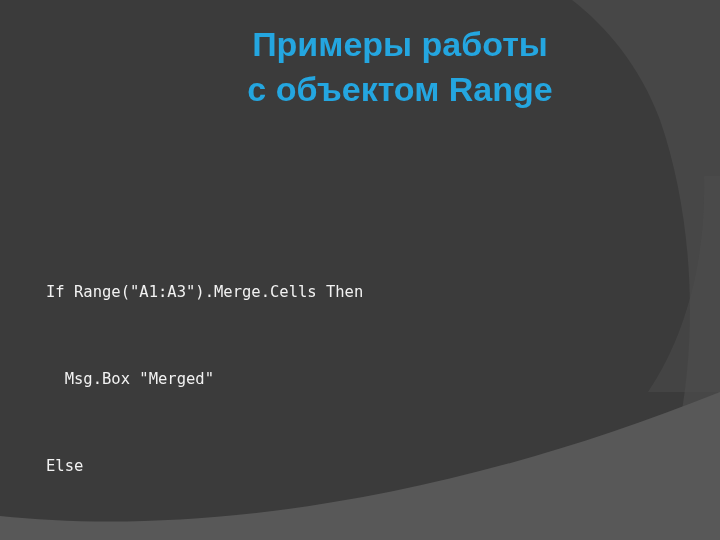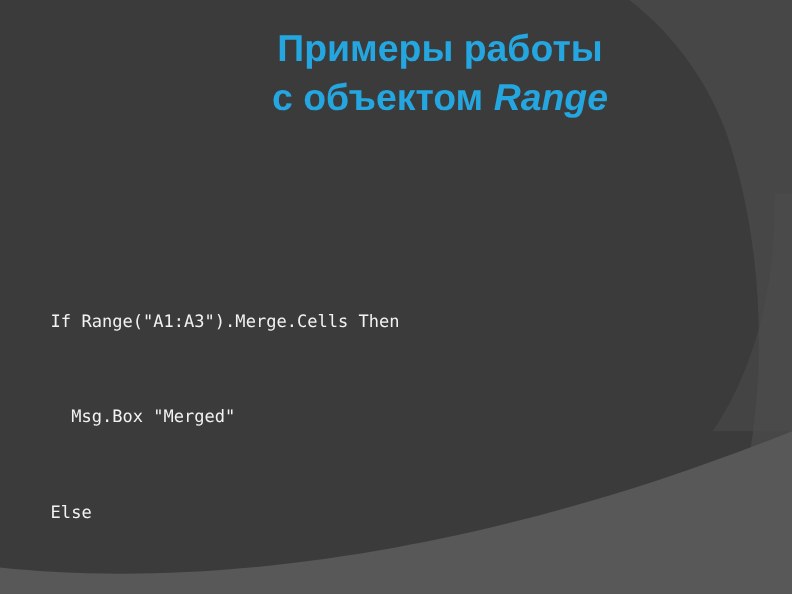--- a/index.html
+++ b/index.html
@@ -47,21 +47,20 @@
   .title-line {
     display: block;
     font-family: "Liberation Sans", sans-serif;
     font-size: 34px;
     font-weight: bold;
     color: #24a6e0;
     letter-spacing: 0px;
     white-space: pre;
   }
   .title-line .obj-name {
-    font-style: italic;
     font-weight: bold;
   }
 
   
   .code-block {
     position: absolute;
     left: 46px;
     top: 133px;
     z-index: 5;
     font-family: "DejaVu Sans Mono", "Liberation Mono", monospace;

